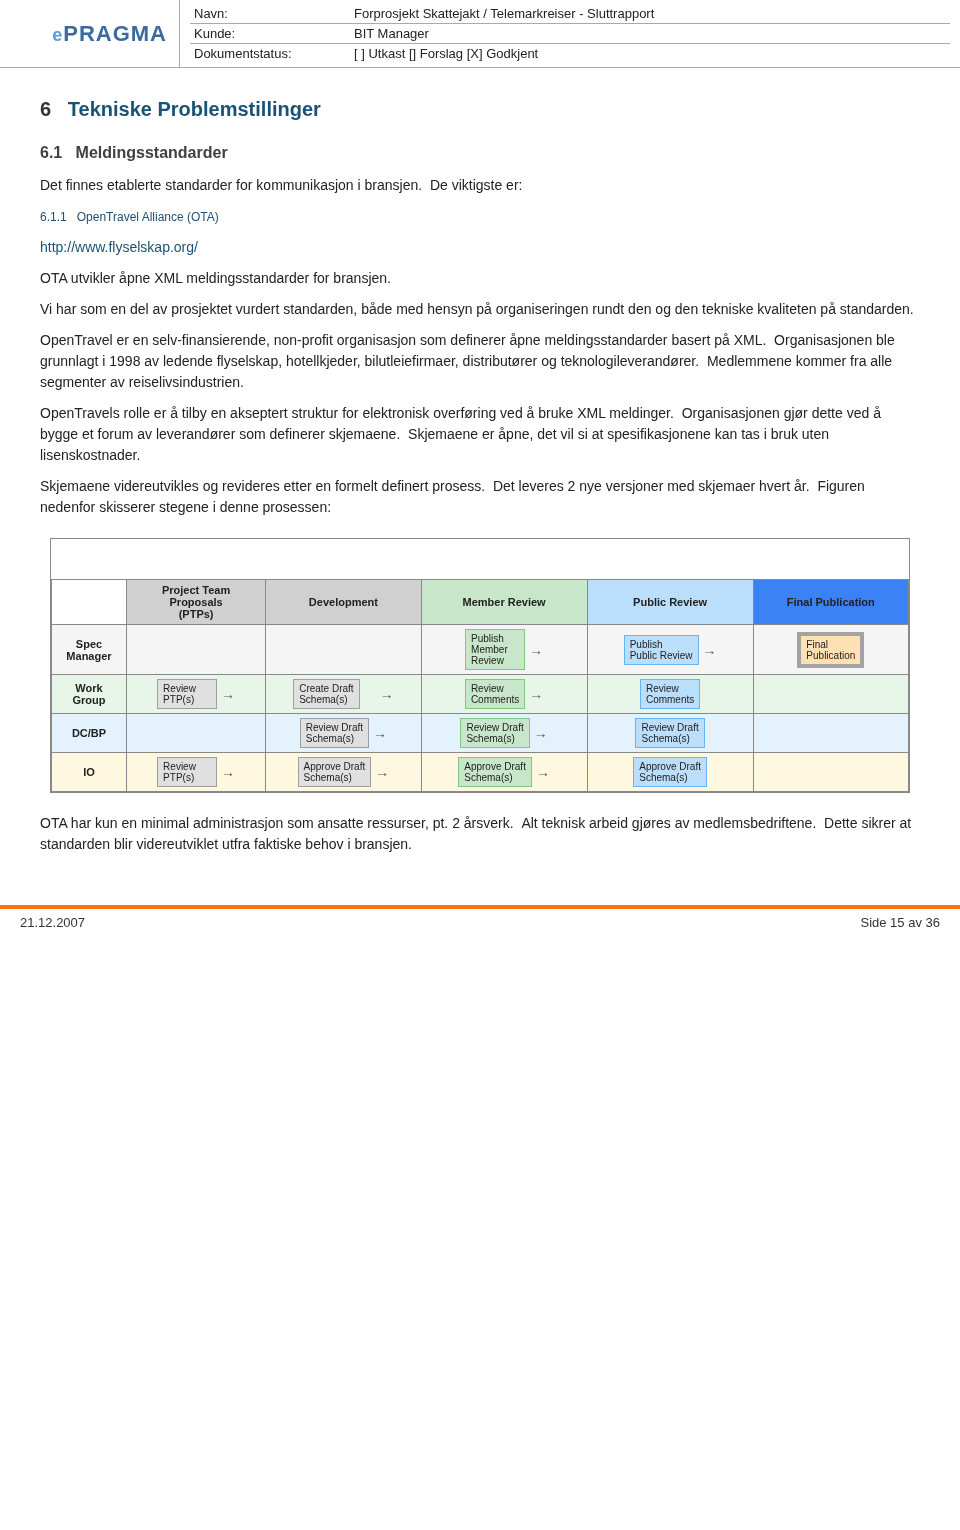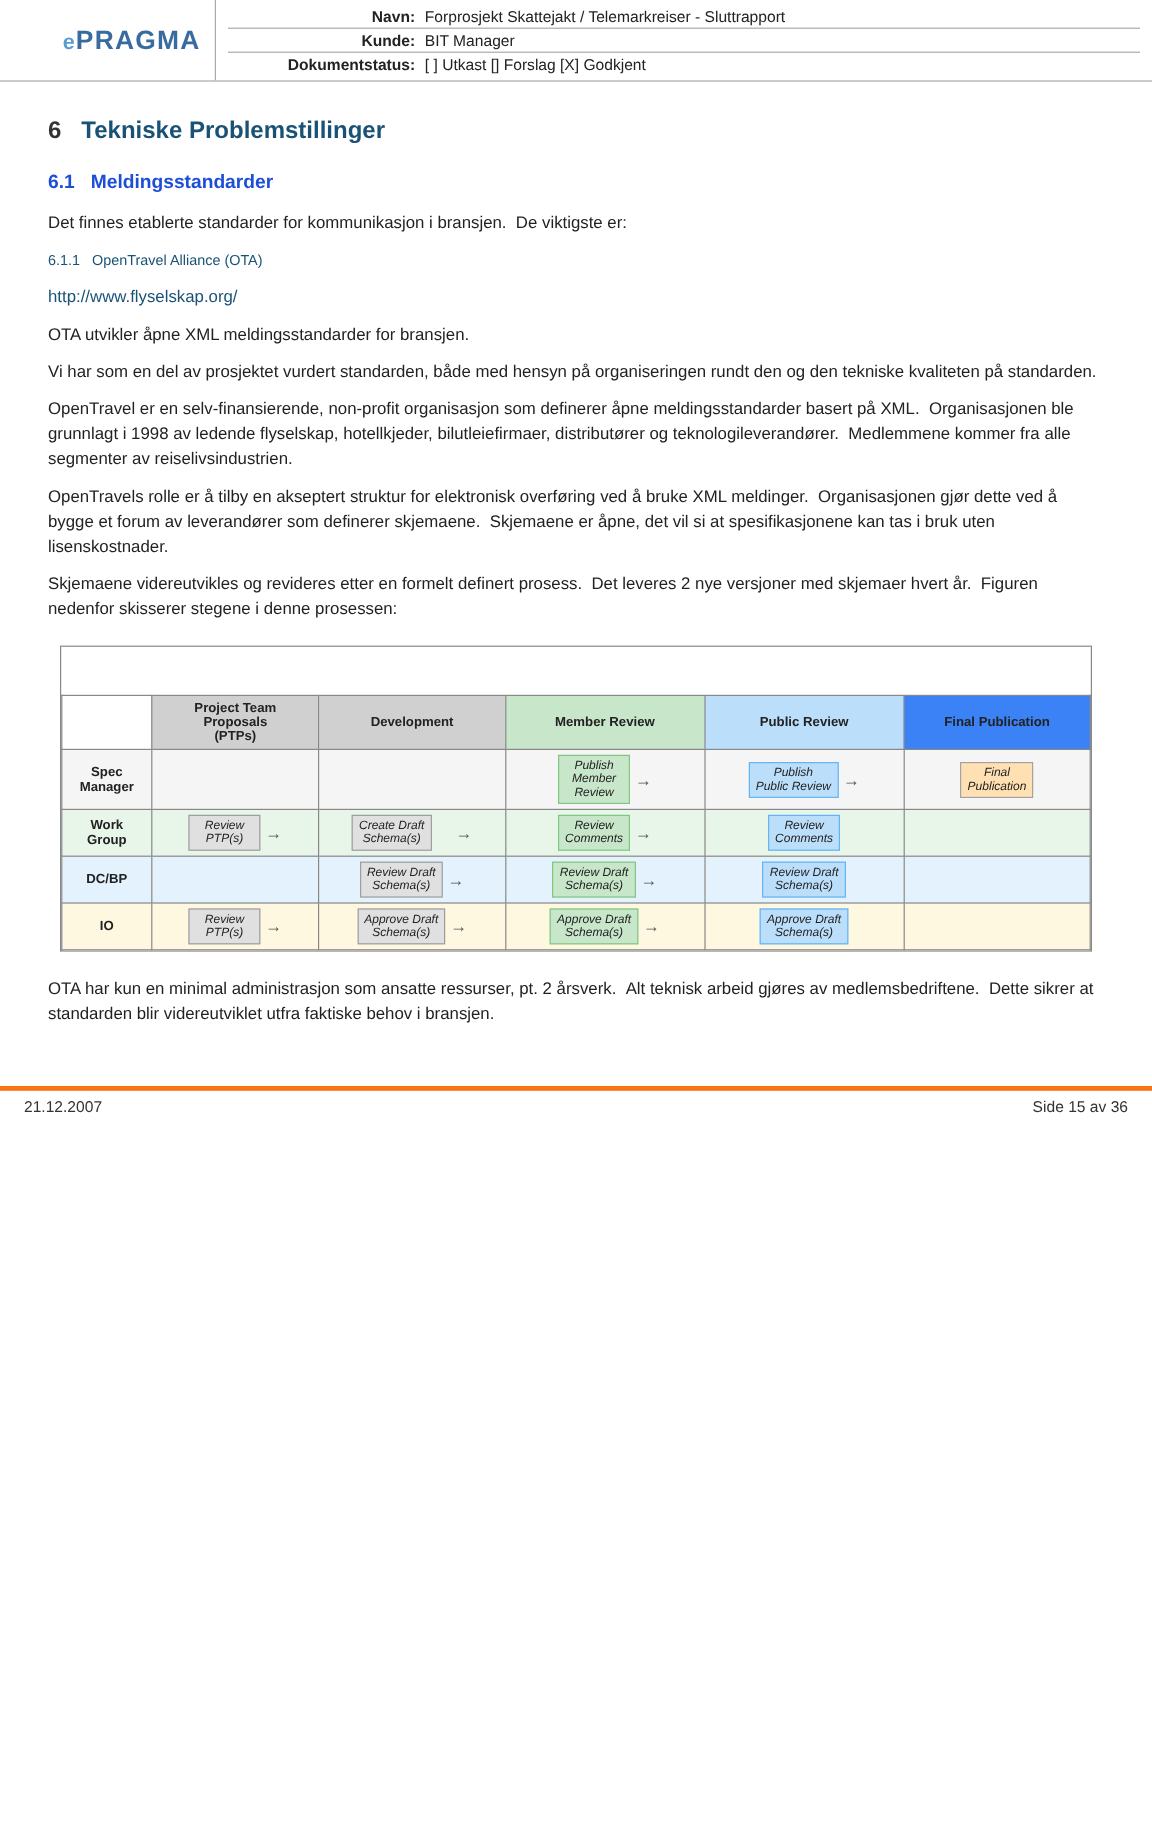--- a/index.html
+++ b/index.html
@@ -42,23 +42,22 @@
     .header-info table {
       width: 100%;
       border-collapse: collapse;
     }
     .header-info table td {
       padding: 2px 4px;
       vertical-align: top;
       font-size: 13px;
     }
     .header-info table td:first-child {
-      font-weight: bold;
+      font-weight: normal;
       width: 160px;
-      text-align: right;
     }
     .header-info .row-border td {
       border-top: 1px solid #aaa;
     }
 
     
     .content {
       padding: 30px 40px 20px 40px;
     }
 
@@ -71,21 +70,21 @@
     }
     .section-title {
       font-size: 20px;
       font-weight: bold;
       color: #1a5276;
     }
 
     .subsection-title {
       font-size: 16px;
       font-weight: bold;
-      color: #1d4ed8;
+      color: #404040;
       margin-top: 14px;
       margin-bottom: 6px;
     }
     .subsubsection-title {
       font-size: 12px;
       font-weight: normal;
       color: #1a5276;
       margin-top: 10px;
       margin-bottom: 4px;
     }
@@ -130,28 +129,27 @@
 
     
     .row-label { font-weight: bold; font-size: 11px; text-align: center; }
 
     
     .cell-box {
       display: inline-block;
       border: 1px solid #888;
       padding: 3px 5px;
       font-size: 10px;
-      text-align: center;
+      text-align: left;
       background: #fff;
       min-width: 60px;
-      font-style: italic;
     }
     .cell-box-blue { background: #bbdefb; border: 1px solid #64b5f6; }
     .cell-box-green { background: #c8e6c9; border: 1px solid #81c784; }
-    .cell-box-orange { background: #ffe0b2; border: 1px solid #a3a3a3; }
+    .cell-box-orange { background: #ffe0b2; border: 4px solid #a3a3a3; }
     .cell-box-gray { background: #e0e0e0; border: 1px solid #9e9e9e; }
 
     .arrow-right {
       display: inline-block;
       font-size: 14px;
       color: #555;
     }
 
     
     .row-spec { background: #f5f5f5; }

